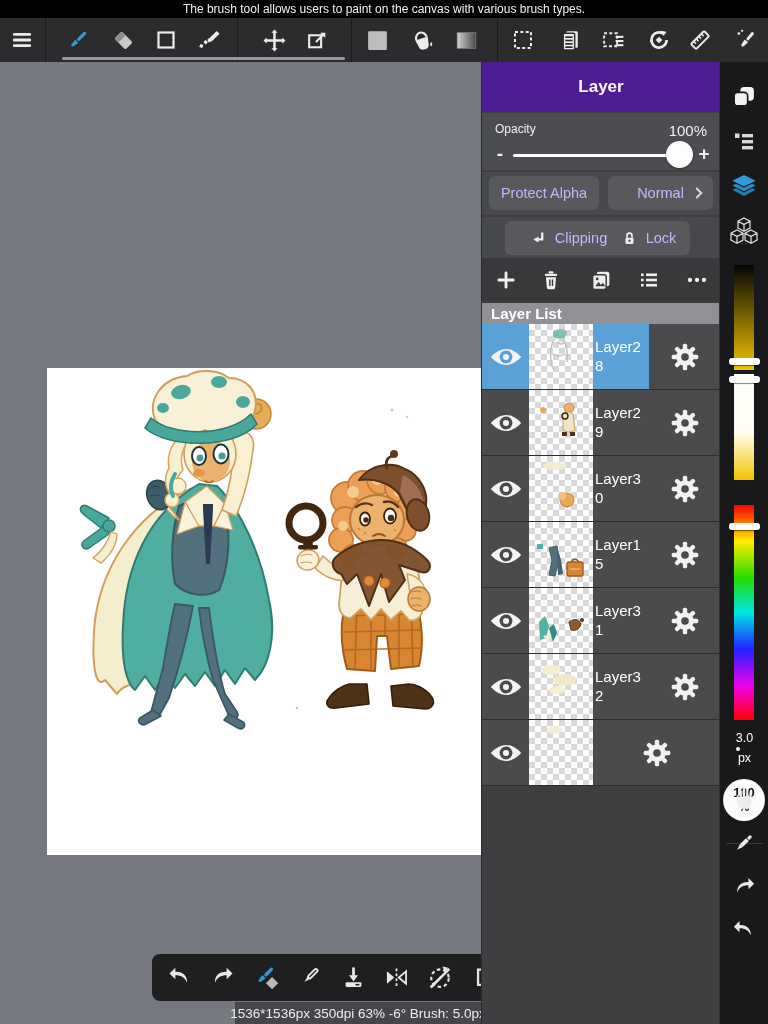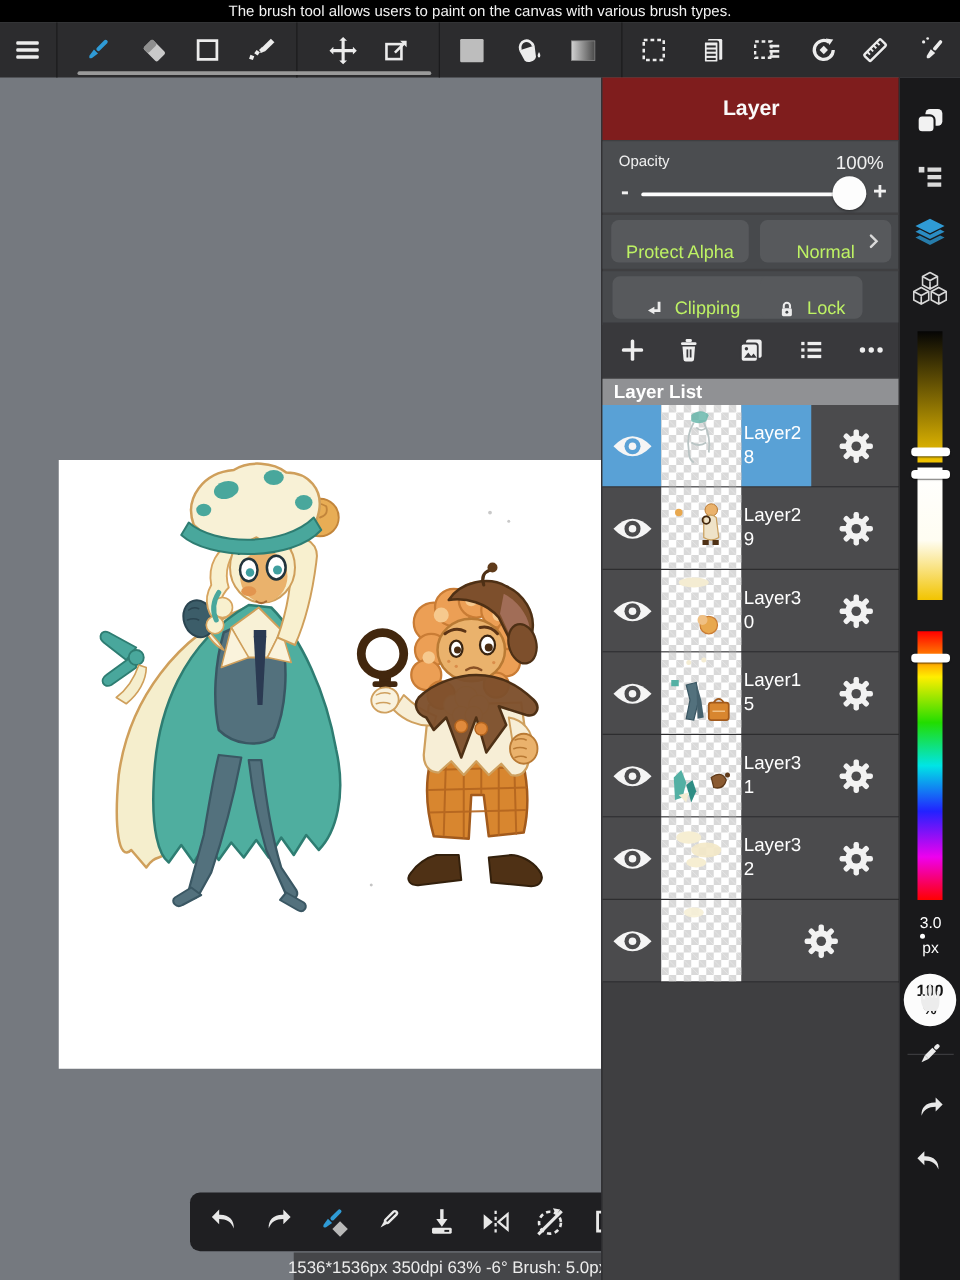--- a/index.html
+++ b/index.html
@@ -22,30 +22,30 @@
   
   #bottom-toolbar{left:152px;top:954px;width:468px;height:47px;background:#1f1f22;border-radius:8px}
   .bi{position:absolute;top:23px;transform:translate(-50%,-50%);width:34px;height:34px;display:flex;align-items:center;justify-content:center}
   .bt-div{position:absolute;top:0;width:1px;height:47px;background:#3a3a3d}
   #share-box{width:26px;height:26px;background:#f4f4f4;border-radius:5px;display:flex;align-items:center;justify-content:center}
   
   #status-strip{left:235px;top:1002px;width:246px;height:22px;background:#454649;color:#ededed;font-size:13.5px;display:flex;align-items:center;justify-content:center;white-space:nowrap}
 
   
   #layer-panel{left:481px;top:62px;width:238px;height:962px;background:#3f3f41;border-left:1px solid #2a2a2c}
-  #lp-header{left:0;top:0;width:238px;height:50px;background:#7f1d1d;color:#fafafa;font-size:17px;font-weight:600;display:flex;align-items:center;justify-content:center}
+  #lp-header{left:0;top:0;width:238px;height:50px;background:#4c1d95;color:#fafafa;font-size:17px;font-weight:600;display:flex;align-items:center;justify-content:center}
   #lp-opacity{left:0;top:51px;width:238px;height:57px;background:#4b4d50;color:#f0f0f0}
   #op-label{position:absolute;left:13px;top:9px;font-size:12px}
   #op-value{position:absolute;right:13px;top:9px;font-size:15px}
   #op-minus{position:absolute;left:10px;top:30px;font-size:19px;font-weight:bold;width:16px;text-align:center}
   #op-plus{position:absolute;right:8px;top:30px;font-size:19px;font-weight:bold;width:16px;text-align:center}
   #op-track{position:absolute;left:31px;top:41px;width:180px;height:2.5px;background:#fdfdfd;border-radius:2px}
   #op-thumb{position:absolute;left:184px;top:28px;width:27px;height:27px;background:#fdfdfd;border-radius:50%;box-shadow:0 1px 2px rgba(0,0,0,.4)}
   .lp-btnrow{left:0;width:238px;height:43px;background:#47494c}
-  .lp-btn{position:absolute;top:4px;height:34px;background:#57595c;border-radius:6px;color:#bef264;font-size:14.5px;display:flex;align-items:flex-end;justify-content:center;gap:9px}
+  .lp-btn{position:absolute;top:4px;height:34px;background:#57595c;border-radius:6px;color:#c4b5fd;font-size:14.5px;display:flex;align-items:center;justify-content:center;gap:9px}
   #btn-chevron{position:absolute;right:5px;top:8px}
   #lp-icons{left:0;top:196px;width:238px;height:44px;background:#39393c}
   .lpi{position:absolute;top:22px;transform:translate(-50%,-50%);display:flex;align-items:center;justify-content:center}
   #lp-listbar{left:0;top:241px;width:238px;height:21px;background:#909194;color:#fff;font-size:15px;font-weight:bold;display:flex;align-items:center;padding-left:9px}
   #layer-list{left:0;top:262px;width:196px}
   .layer-row{position:relative;width:238px;height:66px;display:flex;background:#4b4b4d;border-bottom:1px solid #2d2d2f}
   .lr-eye{width:47px;height:65px;display:flex;align-items:center;justify-content:center;--hole:#4b4b4d}
   .lr-thumb{position:relative;width:64px;height:65px;overflow:hidden}
   .lr-name{width:56px;padding:0 2px;color:#fff;font-size:15px;line-height:1.25;display:flex;align-items:center;word-break:break-all}
   .lr-gear{flex:1;height:65px;display:flex;align-items:center;justify-content:center;--hole:#4b4b4d}
@@ -495,21 +495,21 @@
       </div>
       <div class="lp-btn" style="left:126px;width:105px">
         <span>Normal</span>
         <svg id="btn-chevron" width="18" height="18" viewBox="0 0 24 24">
             <path d="M9,6 L15,12 L9,18" fill="none" stroke="#d9d9d9" stroke-width="2.6" stroke-linecap="round"></path>
           </svg>
       </div>
     </div>
 
     <div class="lp-btnrow abs" style="top:155px">
-      <div class="lp-btn" style="left:8px;width:128px">
+      <div class="lp-btn" style="left:23px;width:128px">
         <svg width="15" height="15" viewBox="0 0 16 16">
             <path d="M12,1.5 V9 H7.5" fill="none" stroke="#ececec" stroke-width="2.4"></path>
             <path d="M8,5.8 L2.5,9 L8,12.2 Z" fill="#ececec"></path>
           </svg>
         <span>Clipping</span>
       </div>
       <div class="lp-btn" style="left:126px;width:82px">
         <svg width="15" height="15" viewBox="0 0 18 18">
             <path d="M6,8 V5.6 a3,3 0 0 1 6,0 V8" fill="none" stroke="#ececec" stroke-width="2"></path>
             <rect x="4.2" y="8" width="9.6" height="7.5" rx="1.4" fill="#ececec"></rect>

